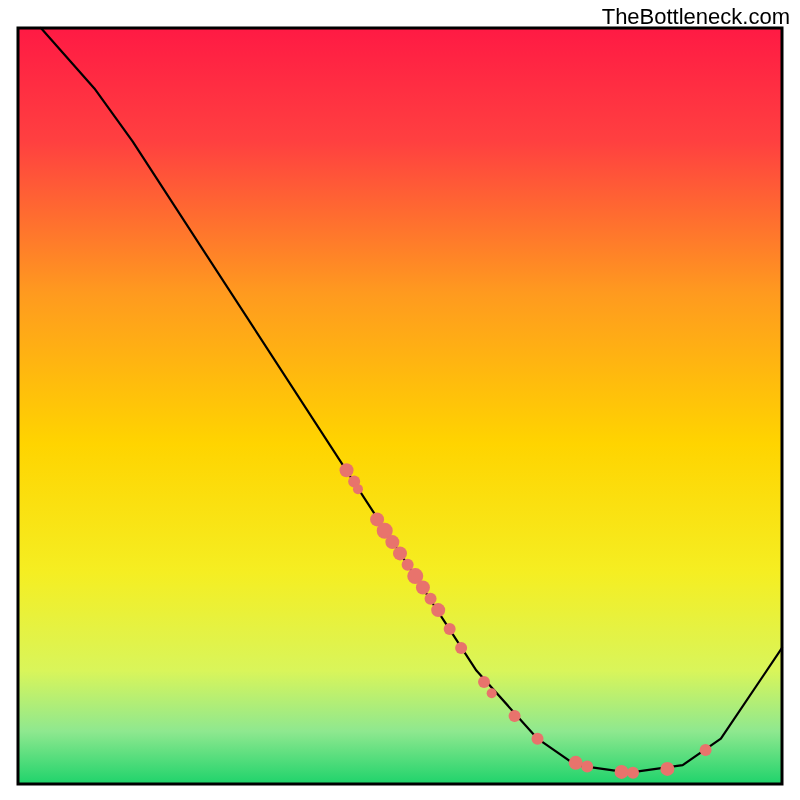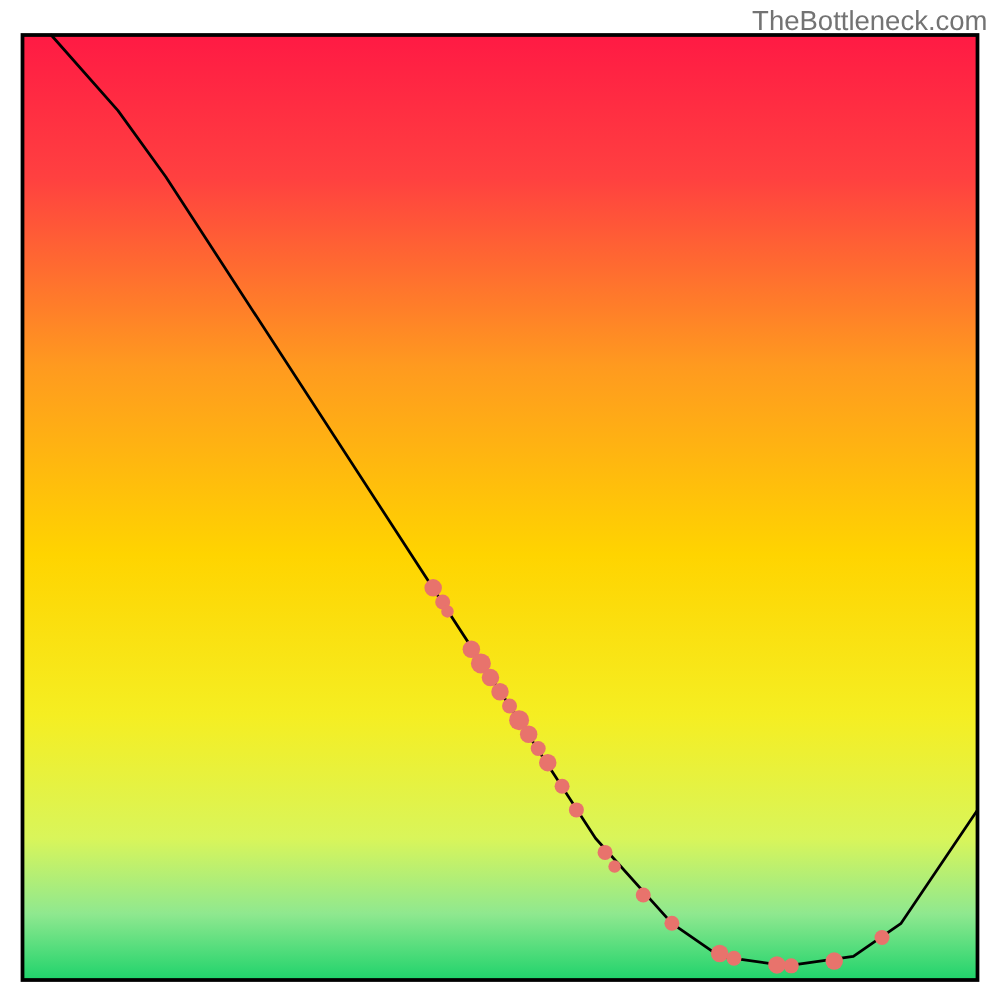--- a/index.html
+++ b/index.html
@@ -16,21 +16,21 @@
     height: 800px;
   }
   svg {
     display: block;
   }
   .watermark {
     position: absolute;
     top: 4px;
     right: 10px;
     font-size: 22px;
-    color: #737373;
+    color: #000000;
     font-family: Arial, sans-serif;
   }
 </style>
 </head>
 <body>
 
 <div class="chart-container">
   <svg id="chart-svg" width="800" height="800" viewBox="0 0 800 800">
       <defs>
         <linearGradient id="bg-grad" x1="0" y1="0" x2="0" y2="1">

